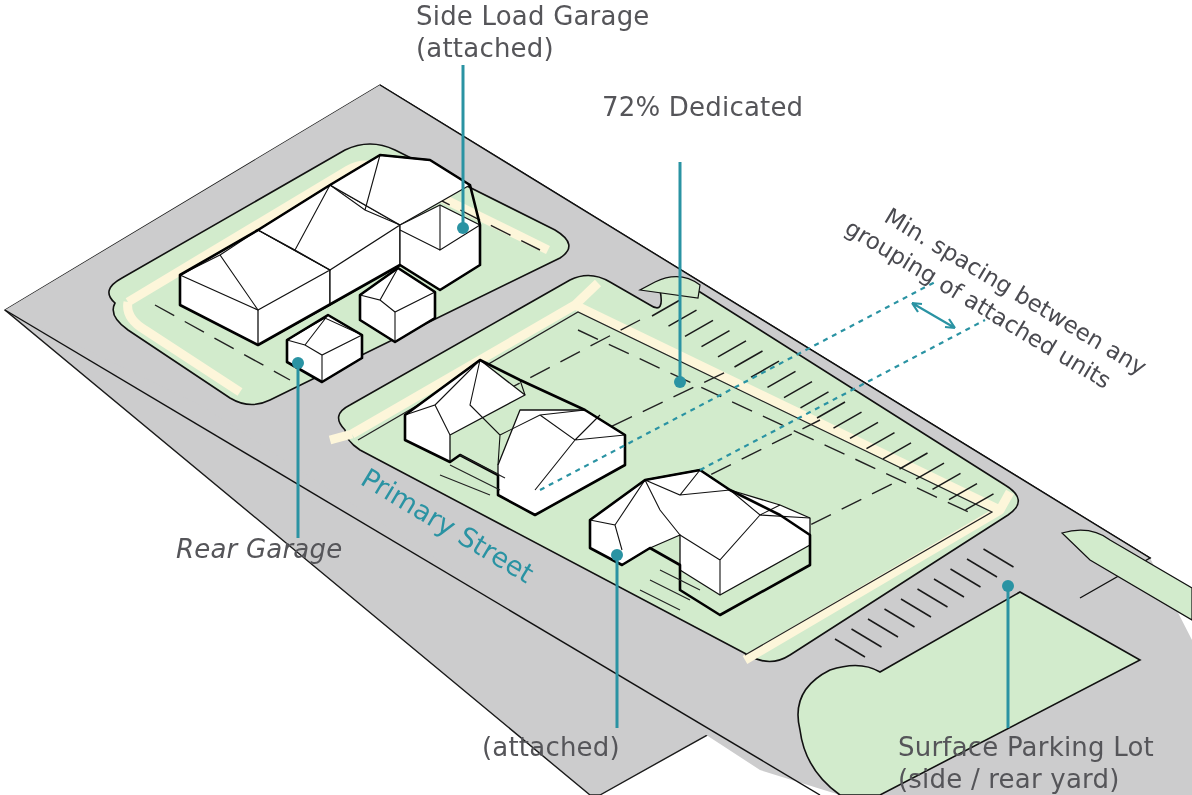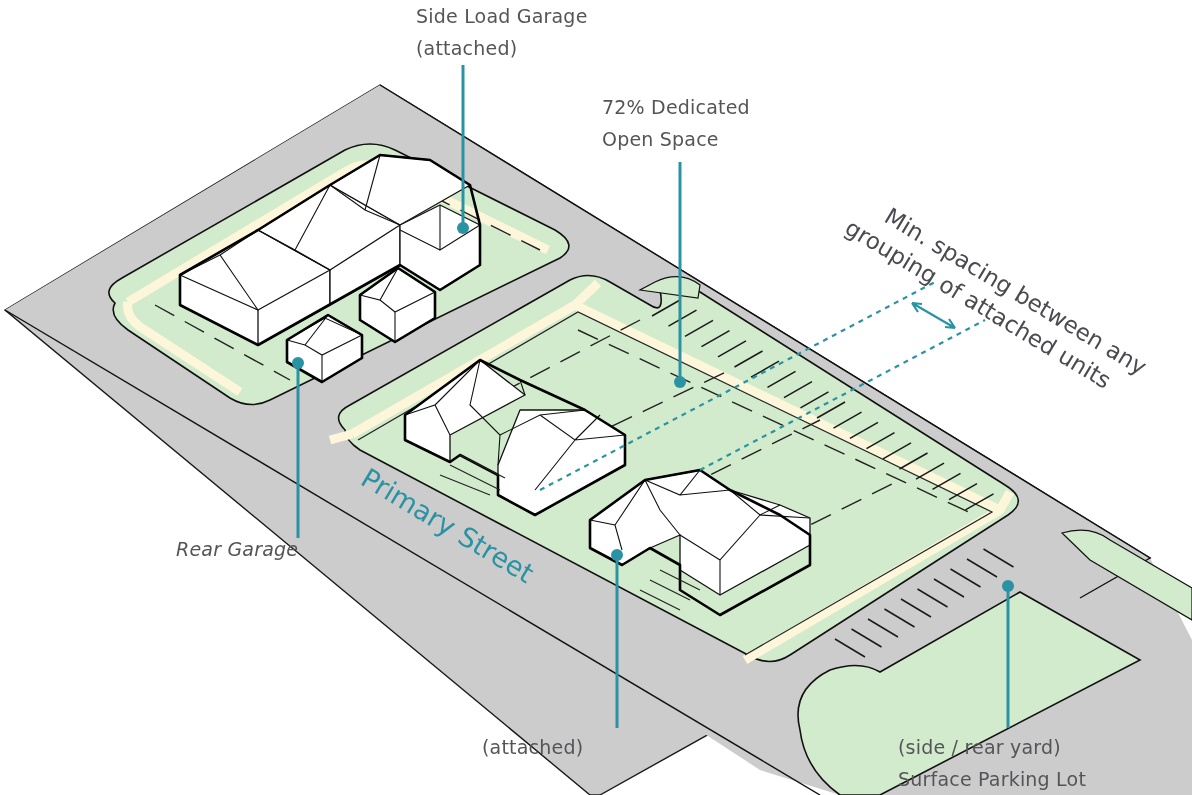--- a/index.html
+++ b/index.html
@@ -1,19 +1,19 @@
 <!DOCTYPE html>
 <html><head>
 <meta charset="utf-8">
 <style>
   html, body { margin: 0; padding: 0; background: #ffffff; }
   body { width: 1192px; height: 795px; position: relative; overflow: hidden;
          font-family: "DejaVu Sans", "Liberation Sans", sans-serif; }
   #diagram { position: absolute; left: 0; top: 0; }
-  .label { position: absolute; color: #555559; font-size: 19px; line-height: 32px;
+  .label { position: absolute; color: #555559; font-size: 26px; line-height: 32px;
            letter-spacing: 0.2px; white-space: nowrap; font-family: "DejaVu Sans", sans-serif; }
   .label div { display: block; }
   .street-label { position: absolute; color: #2a93a3; font-size: 27px; white-space: nowrap;
                   transform-origin: 0 0; font-family: "DejaVu Sans", sans-serif; }
   .spacing-label { position: absolute; color: #4a4a50; font-size: 23px; line-height: 30px;
                    white-space: nowrap; transform-origin: 0 0; font-family: "DejaVu Sans", sans-serif; }
   .road { fill: #cccccd; stroke: #1a1a1a; stroke-width: 1.4; }
   .block { fill: #d2ebcc; stroke: #111; stroke-width: 1.6; }
   .walk { fill: none; stroke: #fdf6da; stroke-width: 9; stroke-linejoin: round; }
   .walk-edge { fill: none; stroke: #222; stroke-width: 1.2; }
@@ -148,29 +148,28 @@
     <circle class="leader-dot" cx="1008" cy="586" r="6"></circle>
   </g>
 </svg>
 
 <div class="label" style="left:416px; top:0px;">
   <div>Side Load Garage</div>
   <div>(attached)</div>
 </div>
 <div class="label" style="left:602px; top:91px;">
   <div>72% Dedicated</div>
-  <div>Open Space</div>
 </div>
 <div class="label" style="left:176px; top:533px;font-style:italic;">
   <div>Rear Garage</div>
 </div>
 <div class="label" style="left:482px; top:731px;">
   <div>(attached)</div>
 </div>
 <div class="label" style="left:898px; top:731px;">
+  <div>Surface Parking Lot</div>
   <div>(side / rear yard)</div>
-  <div>Surface Parking Lot</div>
 </div>
 <div class="street-label" style="left:372px; top:462px; transform: rotate(31deg);">Primary Street</div>
 <div class="spacing-label" style="left:886px; top:196px; transform: rotate(31deg);">
   <div style="padding-left:10px;">Min. spacing between any</div>
   <div style="margin-left:-18px;">grouping of attached units</div>
 </div>
 
 </body></html>

